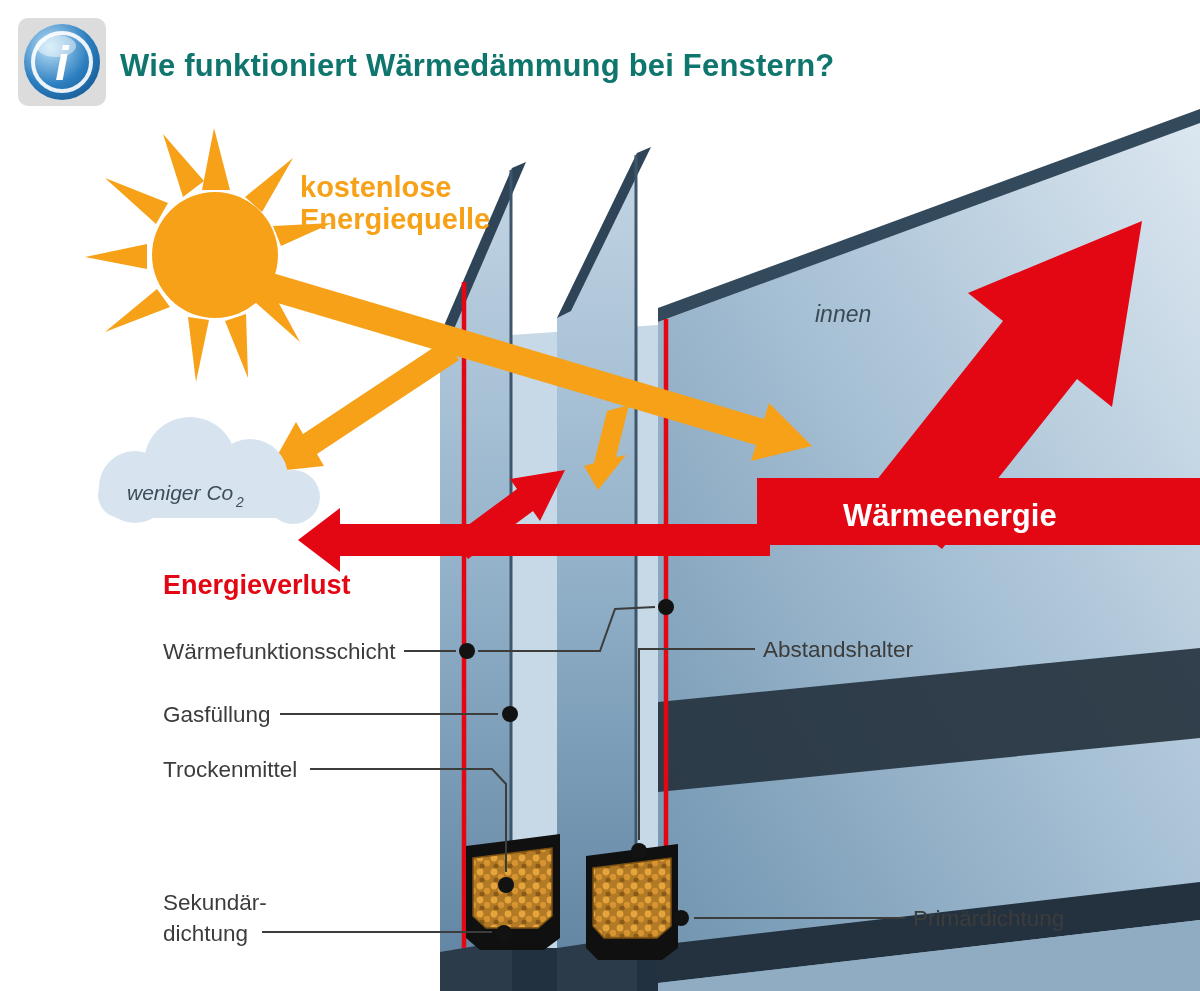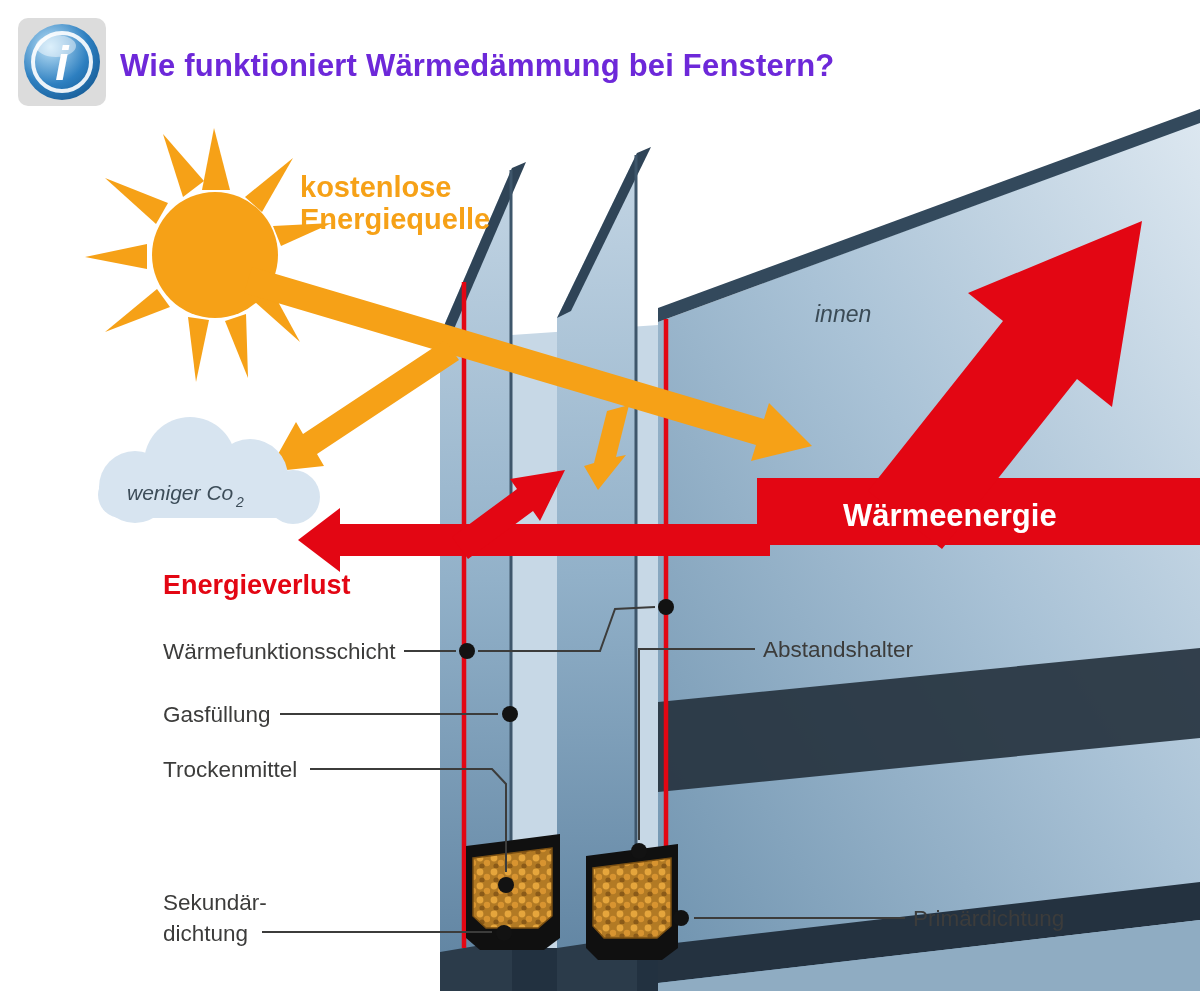--- a/index.html
+++ b/index.html
@@ -1,19 +1,19 @@
 <!DOCTYPE html>
 <html><head>
 <meta charset="utf-8">
 <style>
   html,body{margin:0;padding:0;background:#ffffff;}
   .canvas{position:relative;width:1200px;height:991px;background:#ffffff;overflow:hidden;
           font-family:"Liberation Sans", sans-serif;}
   .hdr{position:absolute;left:0;top:0;width:1200px;height:110px;}
-  .hdr-title{position:absolute;left:120px;top:48px;font-size:31px;font-weight:700;color:#6d28d9;letter-spacing:.2px;}
+  .hdr-title{position:absolute;left:120px;top:48px;font-size:31px;font-weight:700;color:#0f766e;letter-spacing:.2px;}
   .diagram-svg{position:absolute;left:0;top:0;}
   svg text{font-family:"Liberation Sans", sans-serif;}
 </style>
 </head>
 <body>
 
 <div class="canvas">
 
   <svg class="diagram-svg" width="1200" height="991" viewBox="0 0 1200 991">
     <defs>

